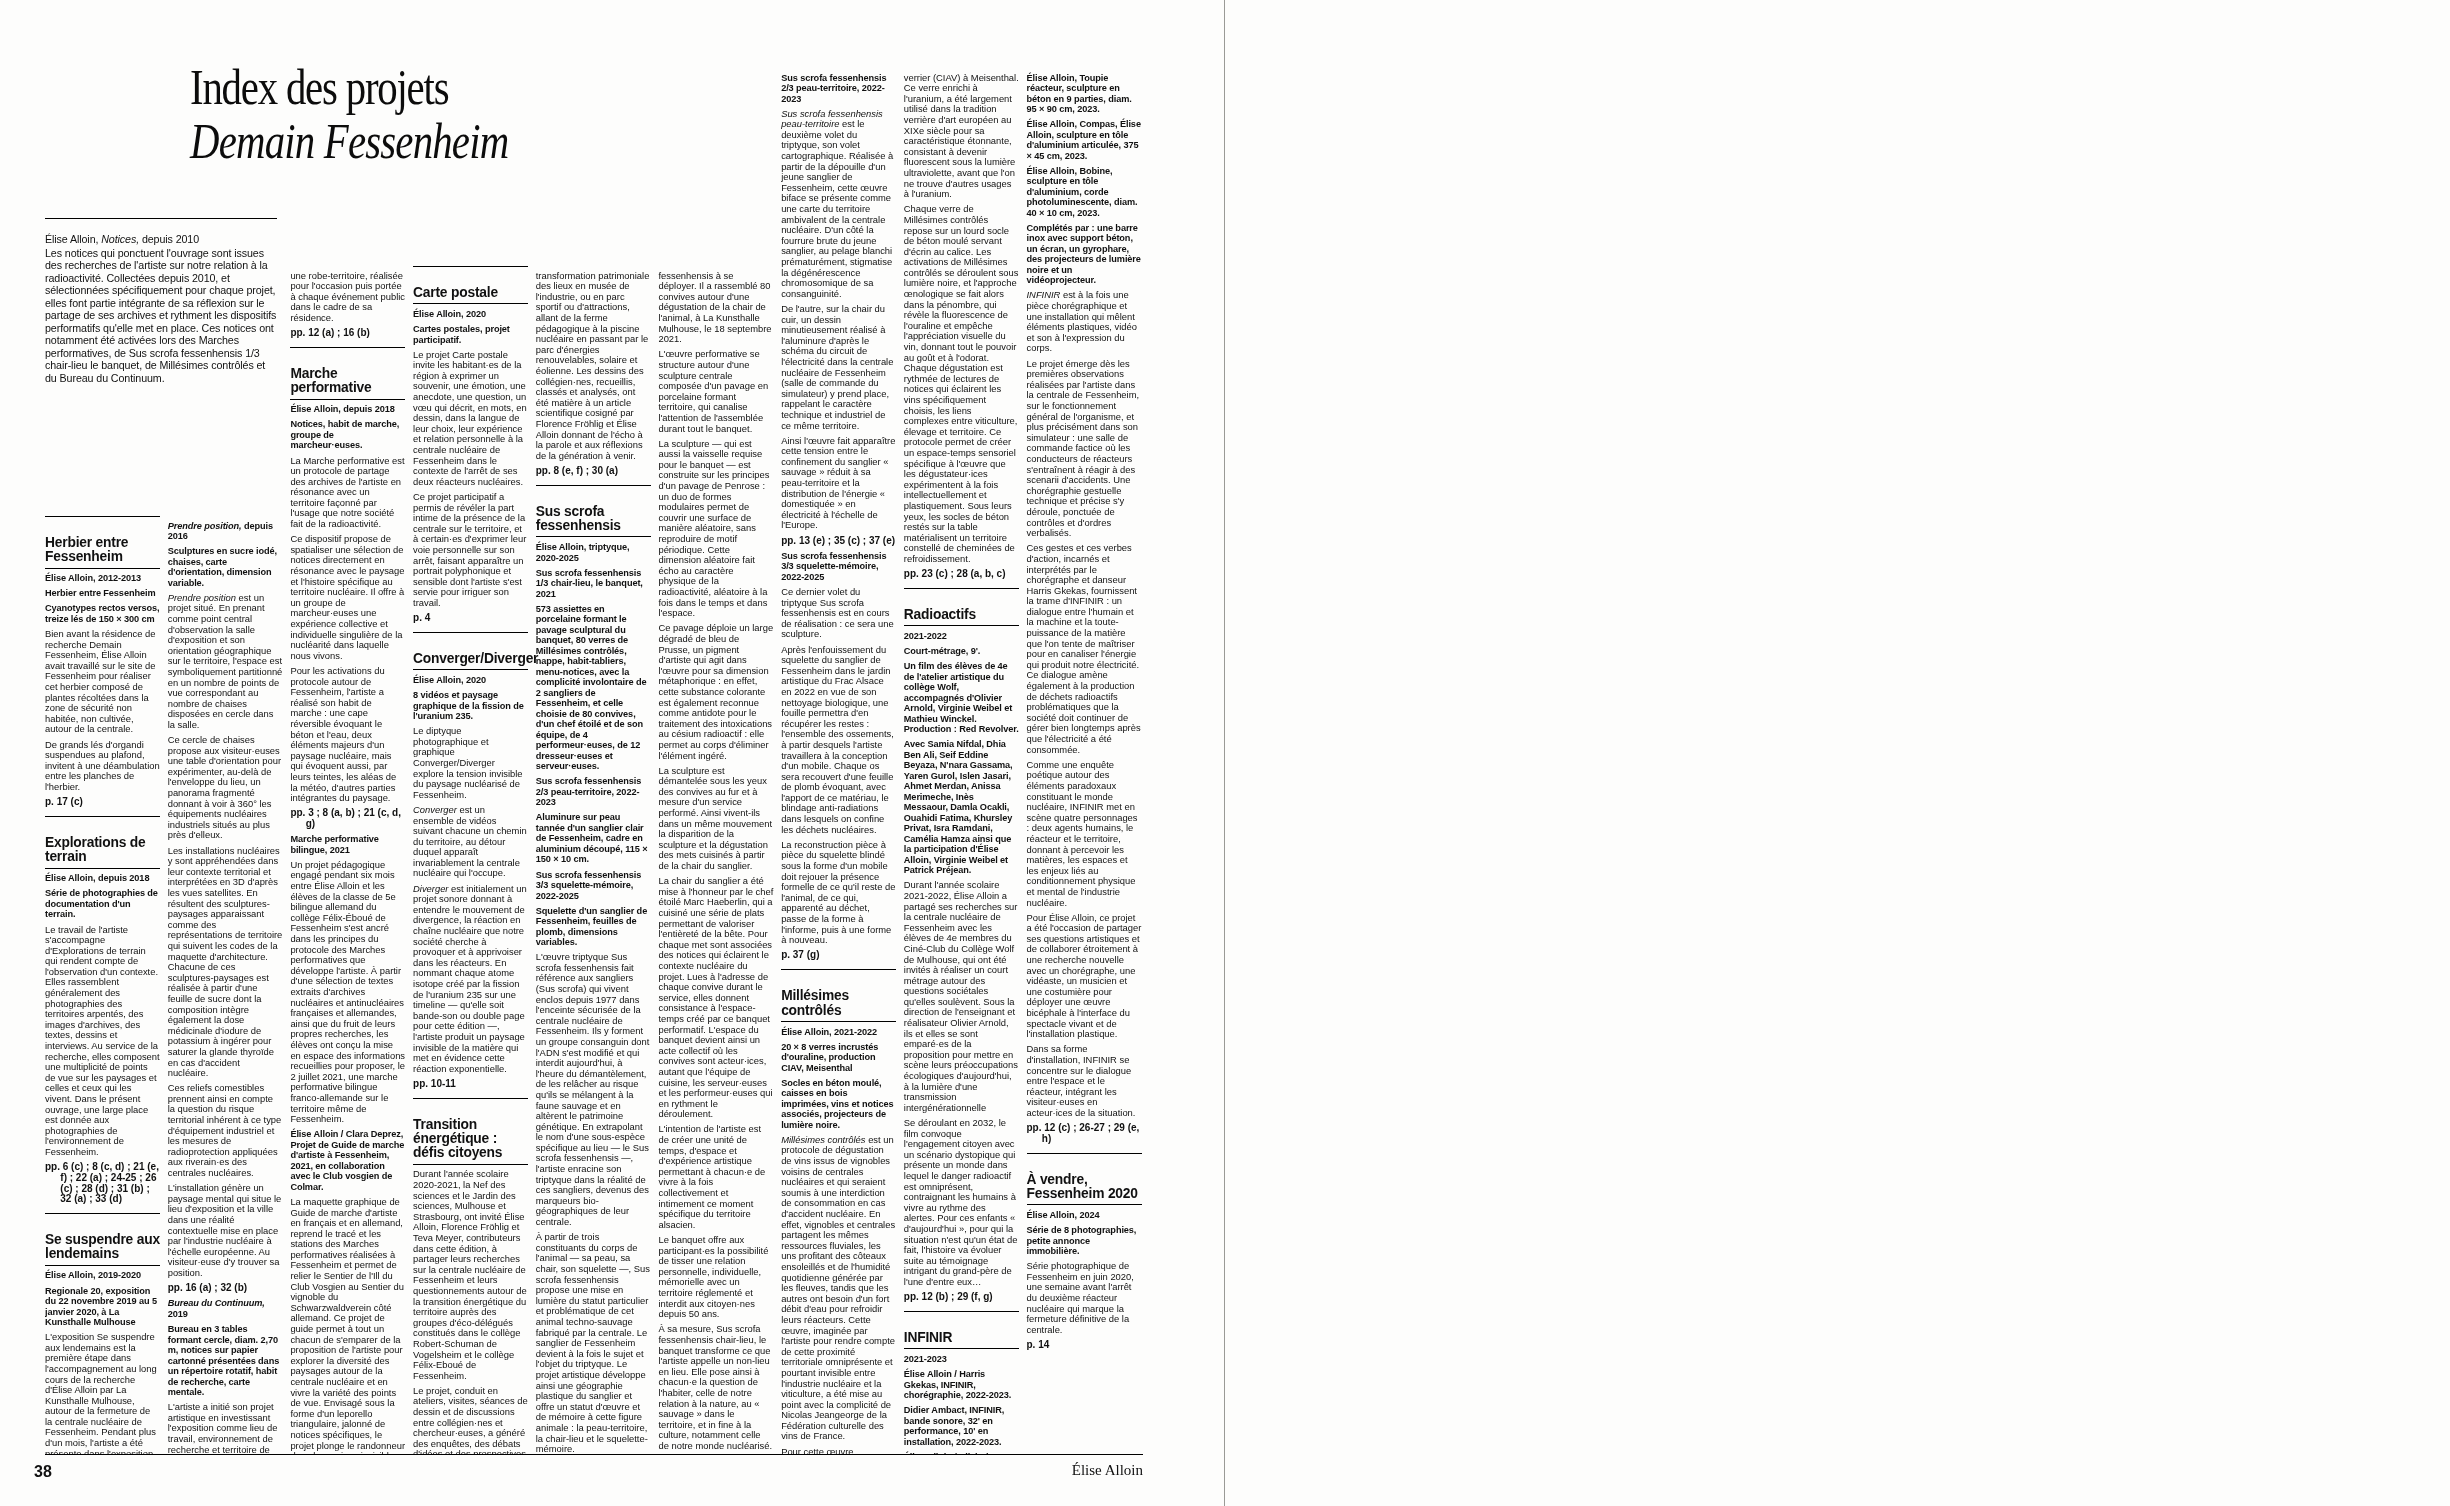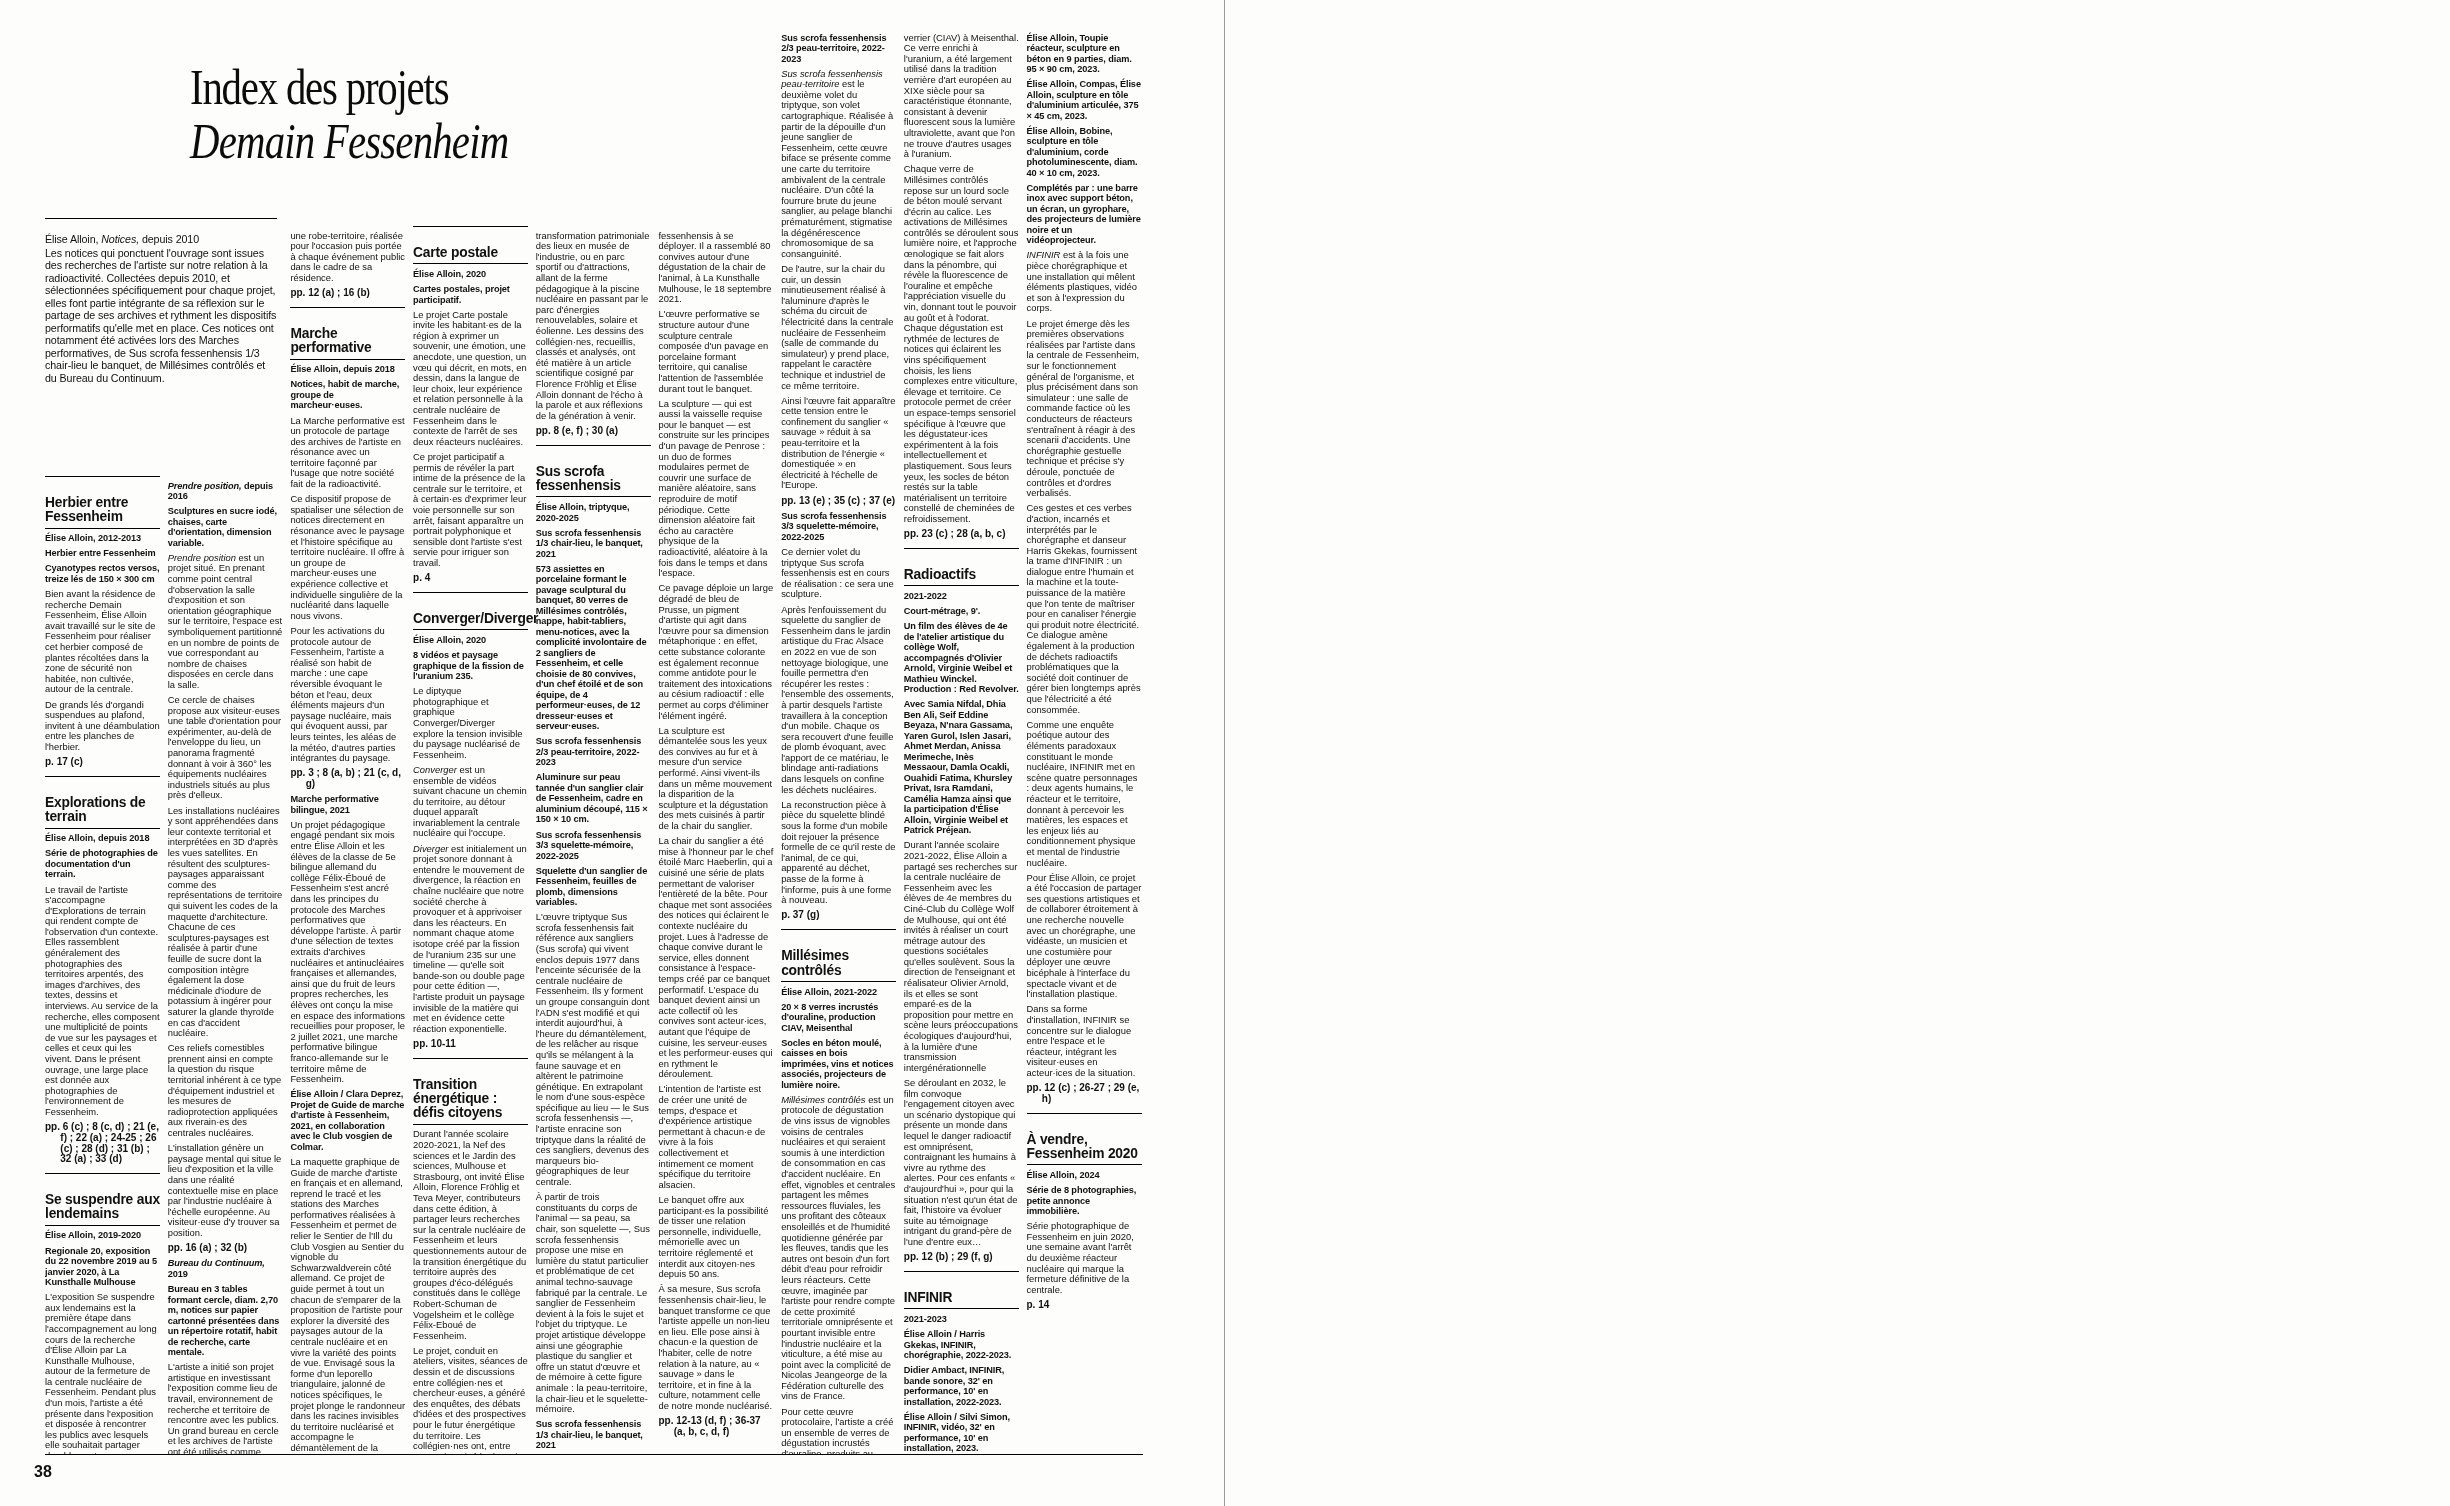--- a/index.html
+++ b/index.html
@@ -19,21 +19,21 @@
     transform:scaleX(.80);transform-origin:0 0;white-space:nowrap;}
   .lp-title .l2{font-style:italic;letter-spacing:-1px;}
 
   #intro{position:absolute;left:45px;top:218px;width:232px;border-top:1.5px solid #000;
     padding-top:14px;font-size:10.7px;line-height:12.5px;letter-spacing:-0.1px;}
   #intro .intro-head{margin-bottom:1px;}
   #intro p{margin:0;}
 
   #index-cols{position:absolute;left:45px;top:28px;width:1097px;height:1426px;
     display:flex;overflow:hidden;}
-  .icol{width:115px;margin-right:7.7px;flex:none;}
+  .icol{width:115px;margin-right:7.7px;flex:none;margin-top:40px;}
   .icol:last-child{margin-right:0;}
   .icol.c1,.icol.c2{padding-top:448px;}
   .icol.c3,.icol.c4,.icol.c5,.icol.c6{padding-top:198px;}
 
   .sec{border-top:1.5px solid #000;margin-top:8.2px;padding-top:19px;}
   .icol > .sec:first-child{margin-top:0;}
   .sec-title{font-weight:bold;font-size:13.8px;line-height:14.3px;letter-spacing:-0.2px;
     border-bottom:0.8px solid #000;padding-bottom:3.1px;}
   .meta{font-weight:bold;font-size:9.2px;line-height:10.5px;letter-spacing:-0.1px;margin:4.6px 0 0 0;}
   .bodyp{font-family:Liberation Sans, sans-serif;font-size:9.4px;line-height:10.6px;margin:4.6px 0 0 0;}
@@ -229,20 +229,21 @@
       </div>
     </div>
 
   <div id="intro">
     <div class="intro-head"><span>Élise Alloin, </span><i>Notices,</i><span> depuis 2010</span></div>
     <p>Les notices qui ponctuent l'ouvrage sont issues des recherches de l'artiste sur notre relation à la radioactivité. Collectées depuis 2010, et sélectionnées spécifiquement pour chaque projet, elles font partie intégrante de sa réflexion sur le partage de ses archives et rythment les dispositifs performatifs qu'elle met en place. Ces notices ont notamment été activées lors des Marches performatives, de Sus scrofa fessenhensis 1/3 chair-lieu le banquet, de Millésimes contrôlés et du Bureau du Continuum.</p>
   </div>
 
   <div id="lp-footer-rule"></div>
   <div id="lp-page-number">38</div>
+  <div id="lp-credit">Élise Alloin</div>
 </div>
 
 <div id="gutter"></div>
 
 <div class="page" id="right-page">
   
   
 </div>
 
 

